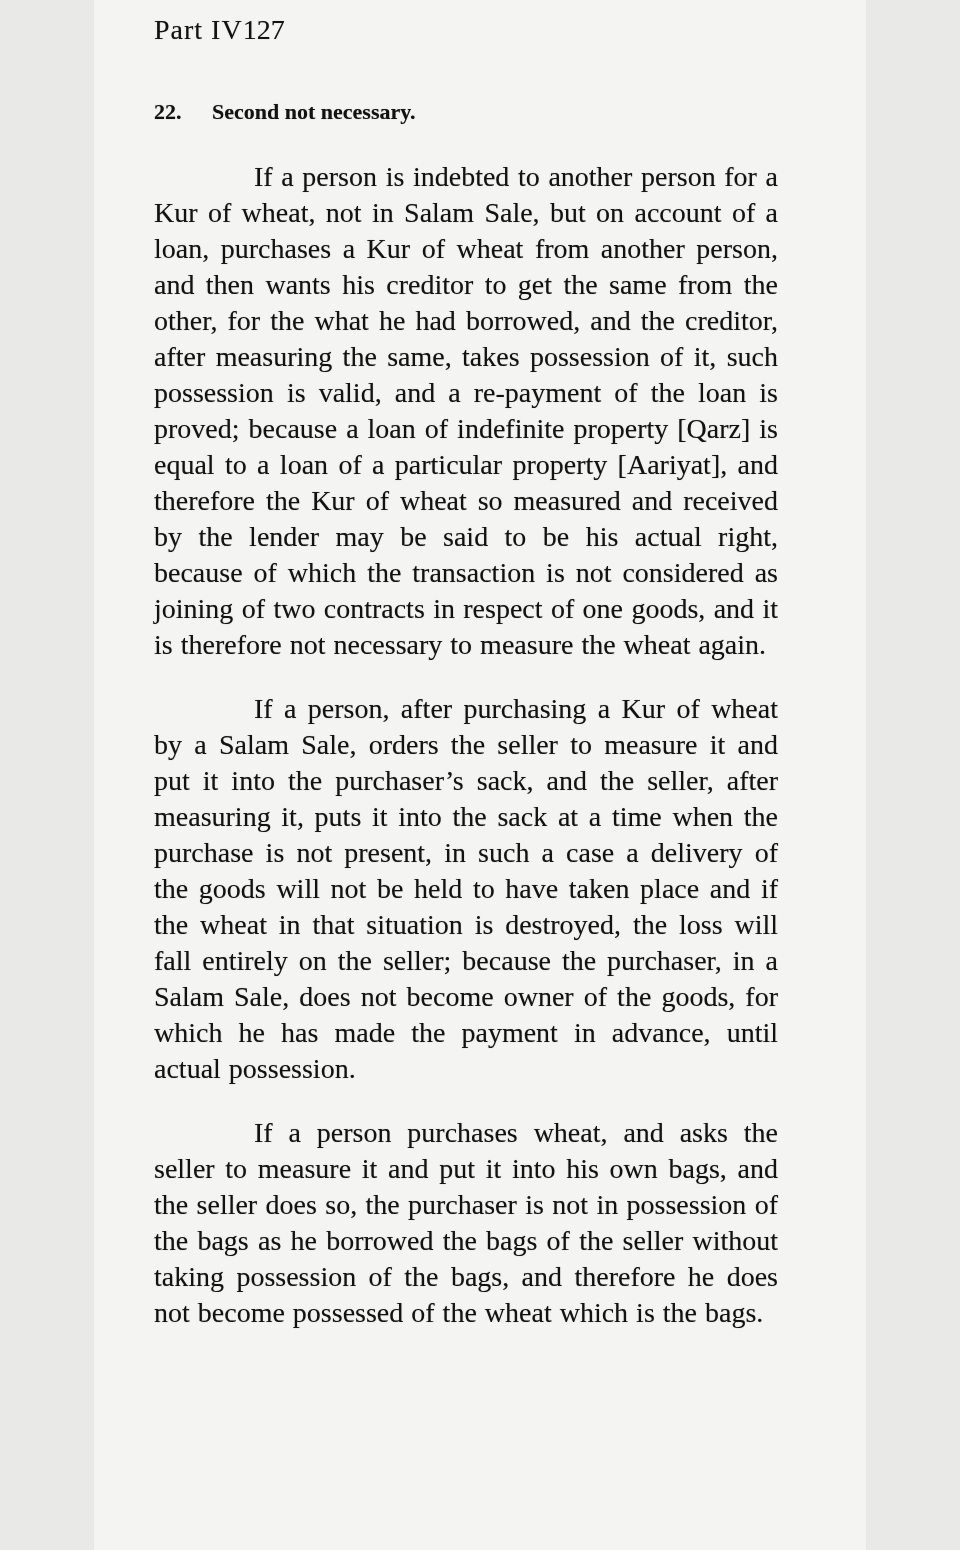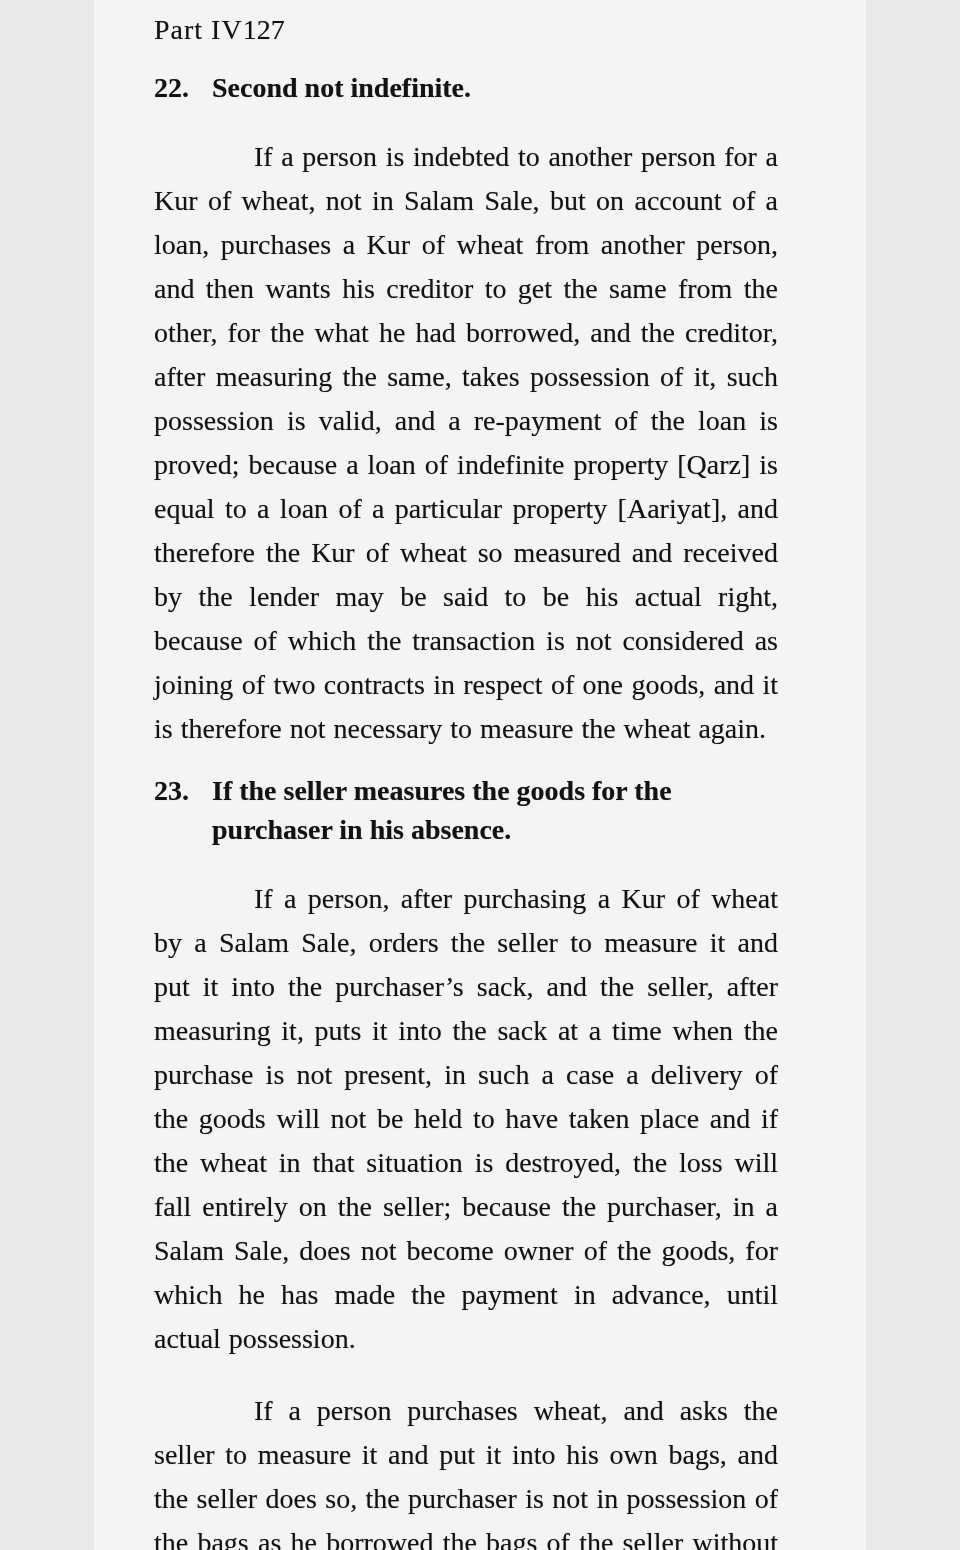--- a/index.html
+++ b/index.html
@@ -37,53 +37,49 @@
     font-style: italic;
   }
   .running-header .hdr-right {
     flex: 0 0 auto;
     margin-right: 46px;
   }
   .section-heading {
     display: grid;
     grid-template-columns: 58px 1fr;
     font-weight: bold;
-    font-size: 28px;
+    font-size: 22px;
     line-height: 39px;
-    margin: 20px 0 0 0;
+    margin: 44px 0 0 0;
   }
   .section-heading .sec-num {
     white-space: nowrap;
   }
   .body-para {
     margin: 28px 0 0 0;
     font-size: 28px;
-    line-height: 44px;
+    line-height: 36px;
     text-align: justify;
     text-indent: 100px;
     word-spacing: 1px;
   }
 </style>
 </head>
 <body>
 
 <div class="page">
 
   <div class="running-header">
     <span class="hdr-left">Part IV</span>
     <span class="hdr-right">127</span>
   </div>
 
   <div class="section-heading">
     <span class="sec-num">22.</span>
-    <span class="sec-title">Second not indefinite.</span>
+    <span class="sec-title">Second not necessary.</span>
   </div>
   <p class="body-para">If a person is indebted to another person for a Kur of wheat, not in Salam Sale, but on account of a loan, purchases a Kur of wheat from another person, and then wants his creditor to get the same from the other, for the what he had borrowed, and the creditor, after measuring the same, takes possession of it, such possession is valid, and a re-payment of the loan is proved; because a loan of indefinite property [Qarz] is equal to a loan of a particular property [Aariyat], and therefore the Kur of wheat so measured and received by the lender may be said to be his actual right, because of which the transaction is not considered as joining of two contracts in respect of one goods, and it is therefore not necessary to measure the wheat again.</p>
 
-  <div class="section-heading">
-    <span class="sec-num">23.</span>
-    <span class="sec-title">If the seller measures the goods for the purchaser in his absence.</span>
-  </div>
   <p class="body-para">If a person, after purchasing a Kur of wheat by a Salam Sale, orders the seller to measure it and put it into the purchaser’s sack, and the seller, after measuring it, puts it into the sack at a time when the purchase is not present, in such a case a delivery of the goods will not be held to have taken place and if the wheat in that situation is destroyed, the loss will fall entirely on the seller; because the purchaser, in a Salam Sale, does not become owner of the goods, for which he has made the payment in advance, until actual possession.</p>
 
   <p class="body-para">If a person purchases wheat, and asks the seller to measure it and put it into his own bags, and the seller does so, the purchaser is not in possession of the bags as he borrowed the bags of the seller without taking possession of the bags, and therefore he does not become possessed of the wheat which is the bags.</p>
 
 </div>
 
 </body></html>

